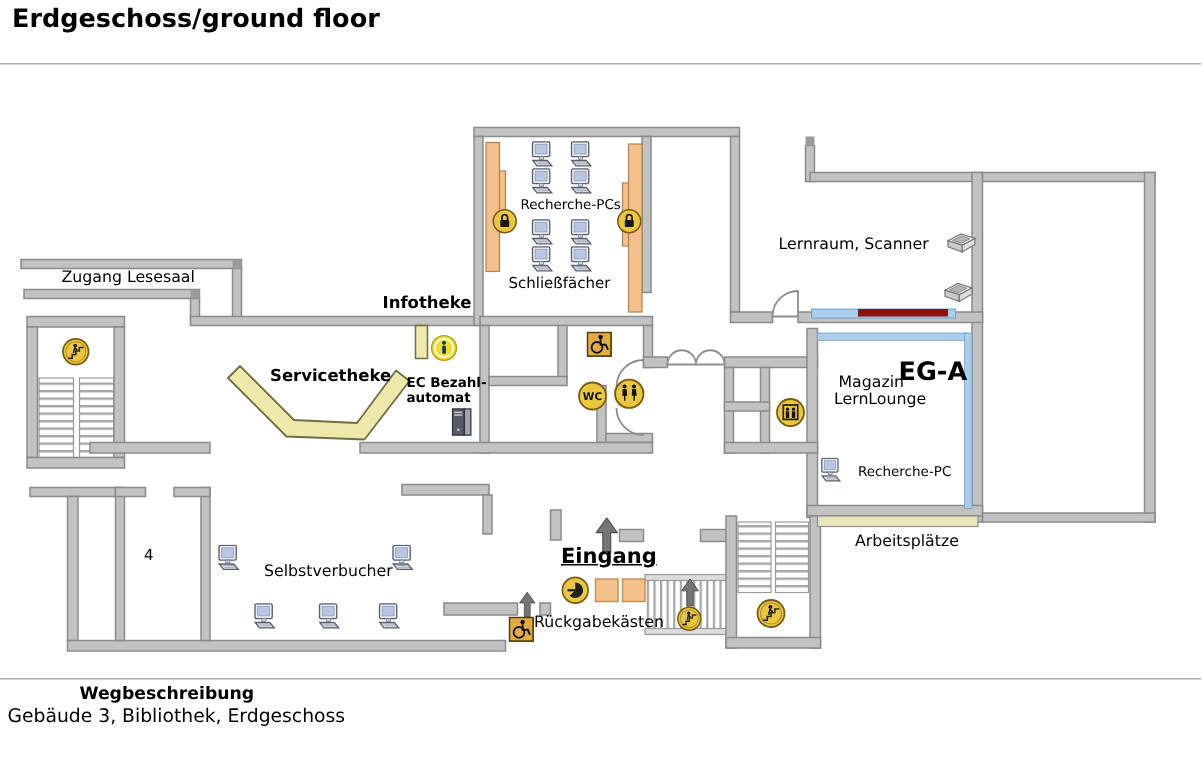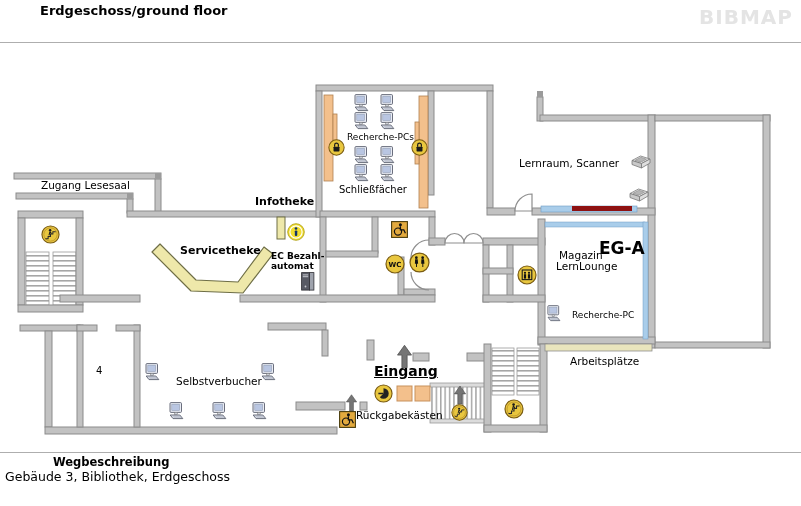--- a/index.html
+++ b/index.html
@@ -1,18 +1,18 @@
 <!DOCTYPE html>
 <html><head>
 <meta charset="utf-8">
 <style>
   html,body{margin:0;padding:0;background:#fff;}
   .stage{position:relative;width:801px;height:506px;background:#fff;overflow:hidden;
          font-family:"DejaVu Sans","Liberation Sans",sans-serif;color:#000;}
-  .hdr-title{position:absolute;left:8px;top:3px;font-size:13px;font-weight:bold;margin-left:32px;}
+  .hdr-title{position:absolute;left:8px;top:3px;font-size:17px;font-weight:bold;}
   .hdr-sub{position:absolute;left:10px;top:24px;font-size:13px;}
   .logo{position:absolute;right:8px;top:5px;font-size:20px;font-weight:bold;color:#e4e4e4;letter-spacing:1px;}
   .rule{position:absolute;left:0;width:801px;height:1px;background:#aeaeae;}
   .ftr-h{position:absolute;left:5px;top:455px;font-size:11.5px;font-weight:bold;margin-left:48px;}
   .ftr-d{position:absolute;left:5px;top:469px;font-size:12.5px;}
   .plan{position:absolute;left:0;top:0;}
   .lbl{position:absolute;font-size:10.5px;line-height:11px;white-space:nowrap;}
   .b{font-weight:bold;}
   .s9{font-size:9px;line-height:9.5px;}
   .s10{font-size:10px;}
@@ -20,21 +20,20 @@
   .eing{font-size:14px;text-decoration:underline;}
   .ec{text-align:left;width:52px;font-weight:bold;}
   .icn{position:absolute;line-height:0;}
 </style>
 </head>
 <body>
 
 <div class="stage">
 
   <div class="hdr-title">Erdgeschoss/ground floor</div>
-  <div class="logo">BIBMAP</div>
   <div class="rule" style="top:42px"></div>
 
   <svg class="plan" width="801" height="506" viewBox="0 0 801 506">
     <defs>
       <pattern id="stH" width="6" height="5" patternUnits="userSpaceOnUse">
         <rect width="6" height="5" fill="#ffffff"></rect>
           <rect width="6" height="1.6" fill="#a6a6a6"></rect>
       </pattern>
       <pattern id="stV" width="4.4" height="6" patternUnits="userSpaceOnUse">
         <rect width="4.4" height="6" fill="#ffffff"></rect>

